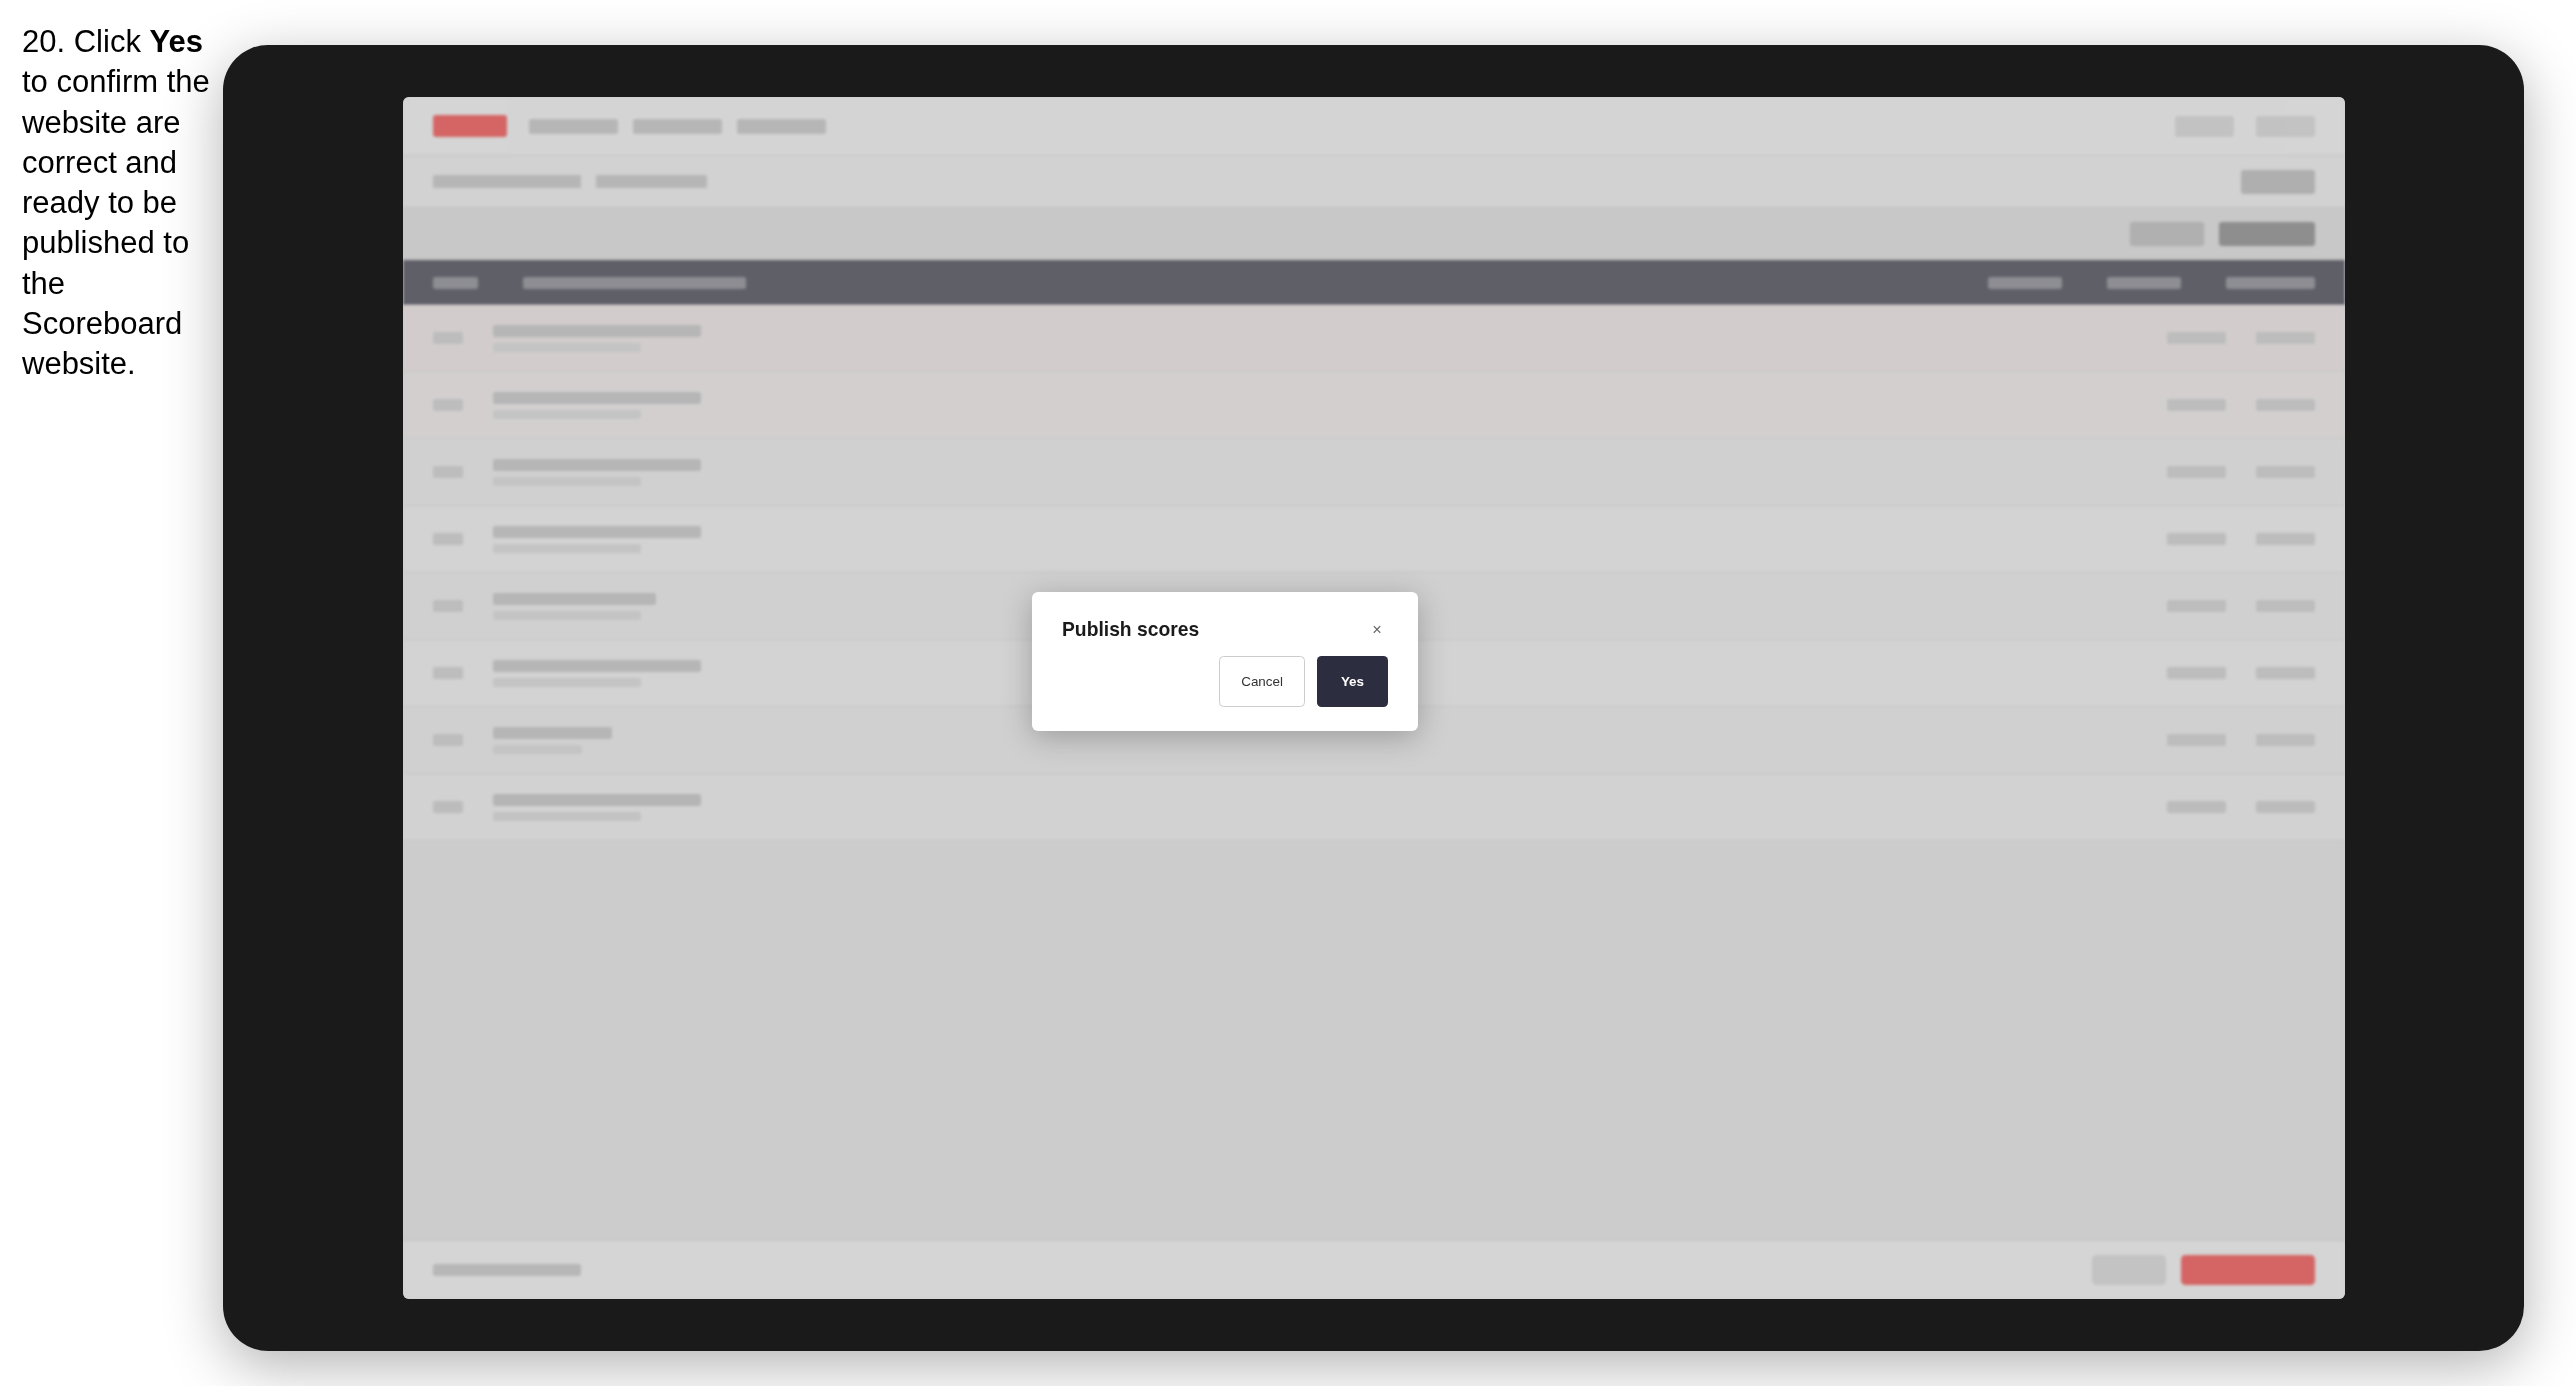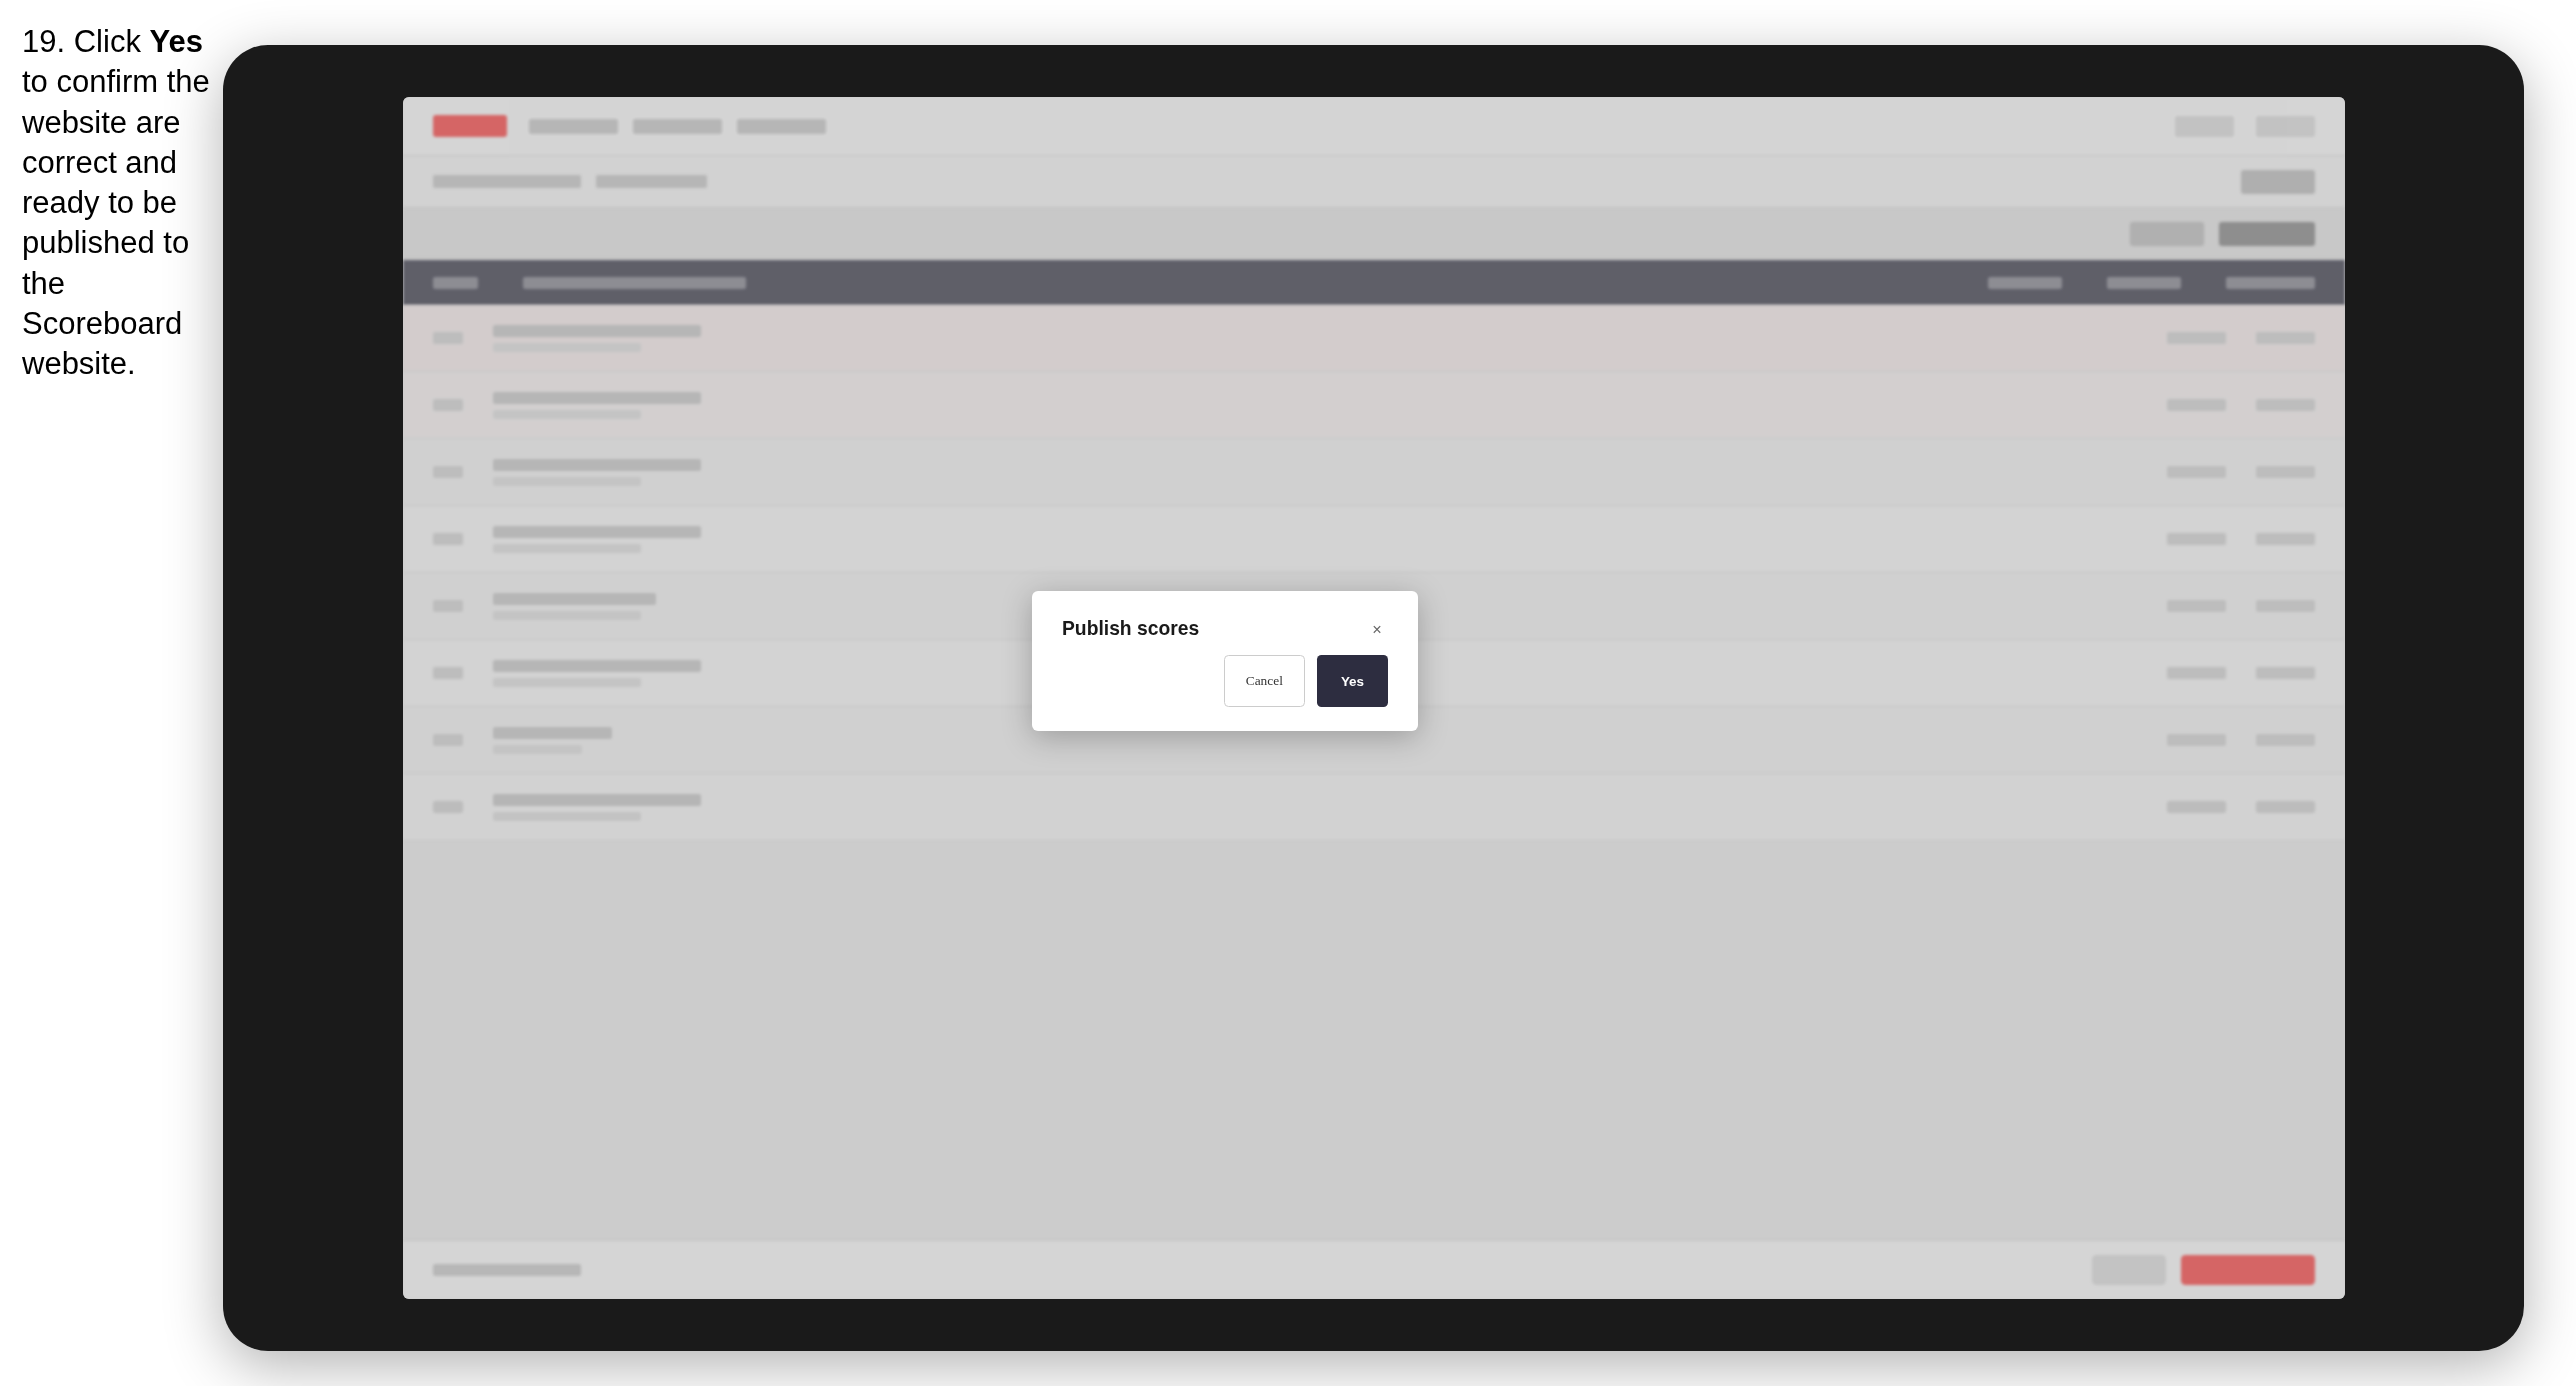--- a/index.html
+++ b/index.html
@@ -331,39 +331,38 @@
     }
 
     .btn-cancel {
       padding: 17px 21px;
       font-size: 13.4px;
       border: 0.7px solid #cccccc;
       background: #ffffff;
       border-radius: 4.5px;
       cursor: pointer;
       color: #333333;
-      font-family: Liberation Serif, serif;
     }
 
     .btn-yes {
       padding: 9px 24px;
       font-size: 13.4px;
       border: none;
       background: #2d2d40;
       color: #ffffff;
       border-radius: 4.5px;
       cursor: pointer;
       font-weight: 600;
     }
   </style>
 </head>
 <body>
 
 <div class="instruction-text">
-  <span>19.</span>
+  <span>20.</span>
   <span> Click </span><strong>Yes</strong><span> to confirm the website are correct and ready to be published to the Scoreboard website.</span>
 </div>
 
 <div class="arrow-container">
   <svg viewBox="0 0 700 400" xmlns="http://www.w3.org/2000/svg">
     <defs>
       <marker id="arrowhead" markerWidth="10" markerHeight="7" refX="10" refY="3.5" orient="auto">
         <polygon points="0 0, 10 3.5, 0 7" fill="#e8254a"></polygon>
       </marker>
     </defs>

